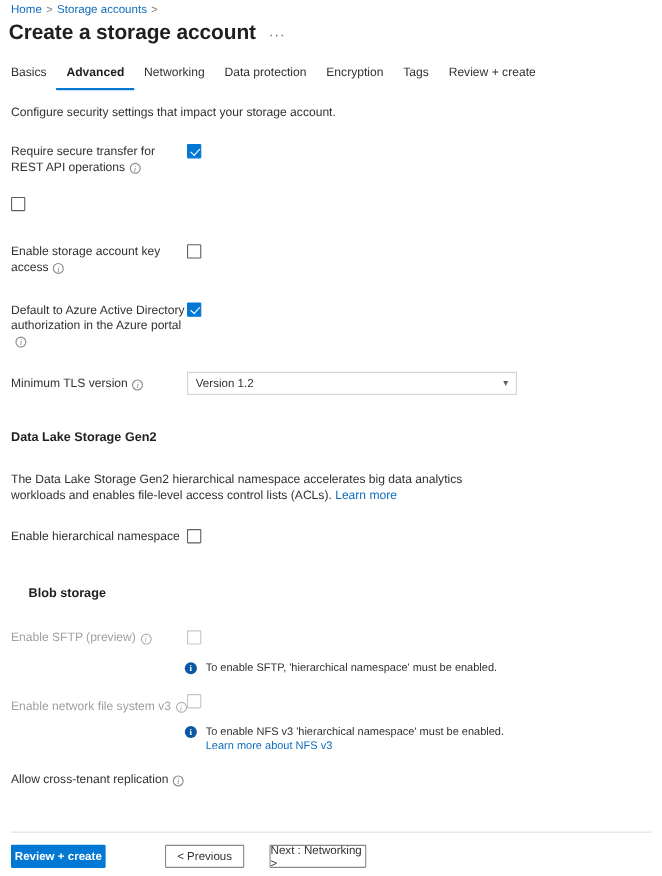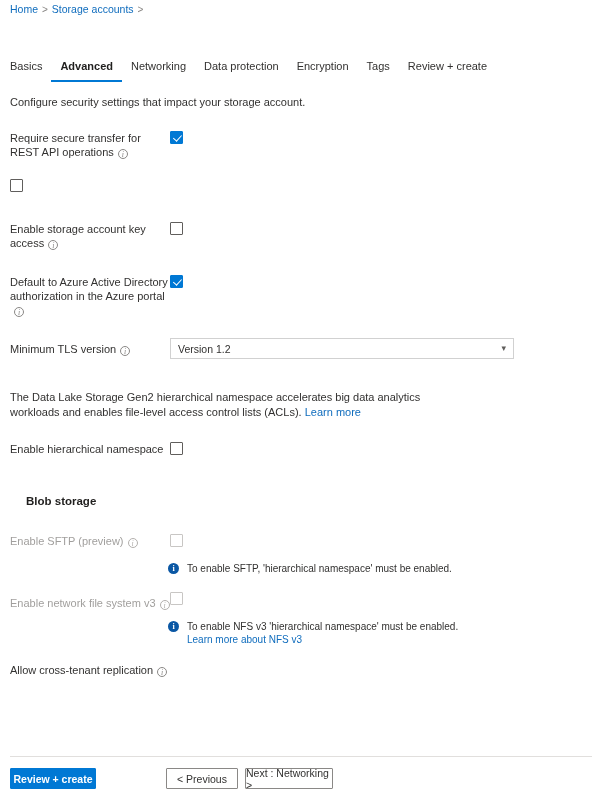--- a/index.html
+++ b/index.html
@@ -103,21 +103,21 @@
   .radio.selected { border: 1px solid #0078d4; }
   .radio.selected::after {
     content: ""; position: absolute; left: 2.5px; top: 2.5px;
     width: 6px; height: 6px; border-radius: 50%; background: #0078d4;
   }
   .radio-text { font-size: 11px; color: #323130; margin-left: 8px; line-height: 14px; }
   .radio-text b { font-weight: 700; }
 
   
   .dropdown {
-    width: 344px; height: 21px; border: 1px solid #d1d1d1;
+    width: 300px; height: 21px; border: 1px solid #d1d1d1;
     background: #fff; display: flex; align-items: center;
     justify-content: space-between; padding: 0 7px;
     font-size: 10.5px; color: #323130; cursor: pointer;
   }
   .chev { color: #605e5c; font-size: 9px; line-height: 1; }
 
   
   .infomsg { display: flex; align-items: flex-start; margin-left: 168px; }
   .infomsg-icon {
     flex: 0 0 11px; width: 11px; height: 11px; border-radius: 50%;
@@ -142,32 +142,36 @@
     display: flex; align-items: center; justify-content: center;
     cursor: pointer; border-radius: 1px;
   }
   .btn-primary {
     left: 10px; width: 86px; background: #0078d4; color: #fff;
     font-weight: 600; border: 1px solid #0078d4;
   }
   .btn-secondary {
     background: #fff; color: #323130; border: 1px solid #8a8886;
   }
-  #btn-prev { left: 166px; width: 72px; }
+  #btn-prev { left: 150px; width: 72px; }
   #btn-next { left: 245px; width: 88px; }
 </style>
 </head>
 <body>
 
 <div class="page">
 
   <div class="breadcrumb">
     <a class="bc-link" href="#">Home</a><span class="bc-sep">&gt;</span><a class="bc-link" href="#">Storage accounts</a><span class="bc-sep">&gt;</span>
   </div>
 
+  <div class="title-row">
+    <div class="page-title">Create a storage account</div>
+    <div class="ellipsis-btn">···</div>
+  </div>
 
   <div class="tabs">
     <div class="tab">Basics</div>
     <div class="tab active">Advanced</div>
     <div class="tab">Networking</div>
     <div class="tab">Data protection</div>
     <div class="tab">Encryption</div>
     <div class="tab">Tags</div>
     <div class="tab">Review + create</div>
   </div>
@@ -206,20 +210,21 @@
     <div class="row" style="margin-bottom:31px;">
       <div class="row-label" style="padding-top:4px;"><span>Minimum TLS version</span><span class="info-icon">i</span></div>
       <div class="row-field">
         <div class="dropdown">
           <span>Version 1.2</span>
           <span class="chev">▾</span>
         </div>
       </div>
     </div>
 
+    <div class="section-head" style="margin-bottom:23px;">Data Lake Storage Gen2</div>
     <div class="section-desc" style="margin-bottom:22px; max-width:452px;"><span>The Data Lake Storage Gen2 hierarchical namespace accelerates big data analytics workloads and enables file-level access control lists (ACLs).</span> <a class="link" href="#">Learn more</a></div>
 
     <div class="row" style="margin-bottom:33px;">
       <div class="row-label"><span>Enable hierarchical namespace</span></div>
       <div class="row-field">
         <span class="cb"></span>
       </div>
     </div>
 
     <div class="section-head" style="margin-bottom:25px;padding-left:16px;">Blob storage</div>

